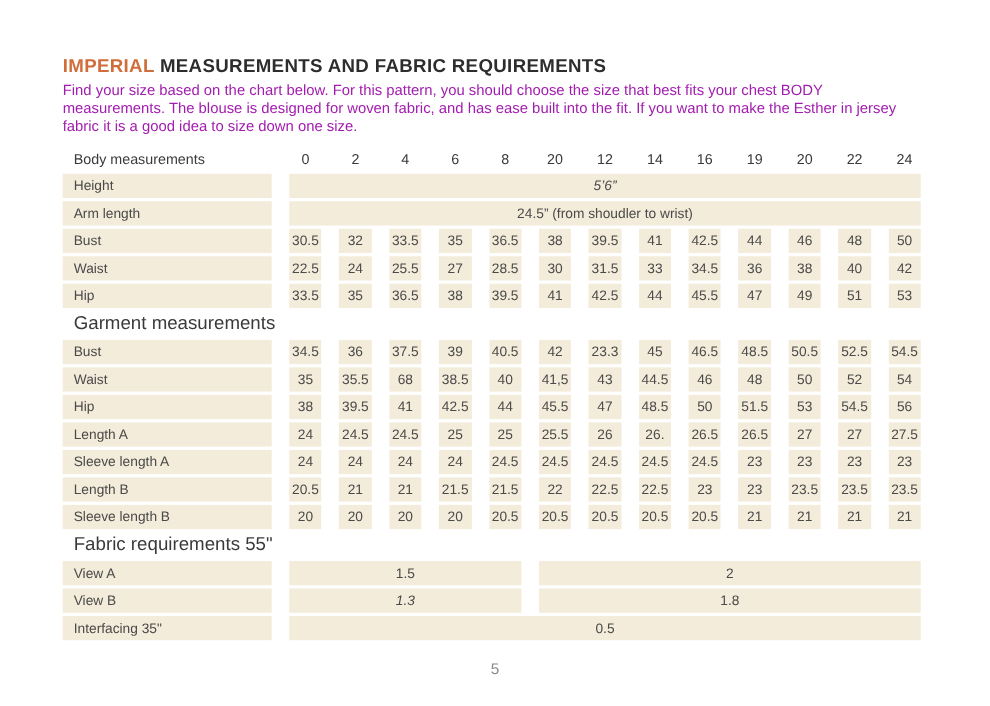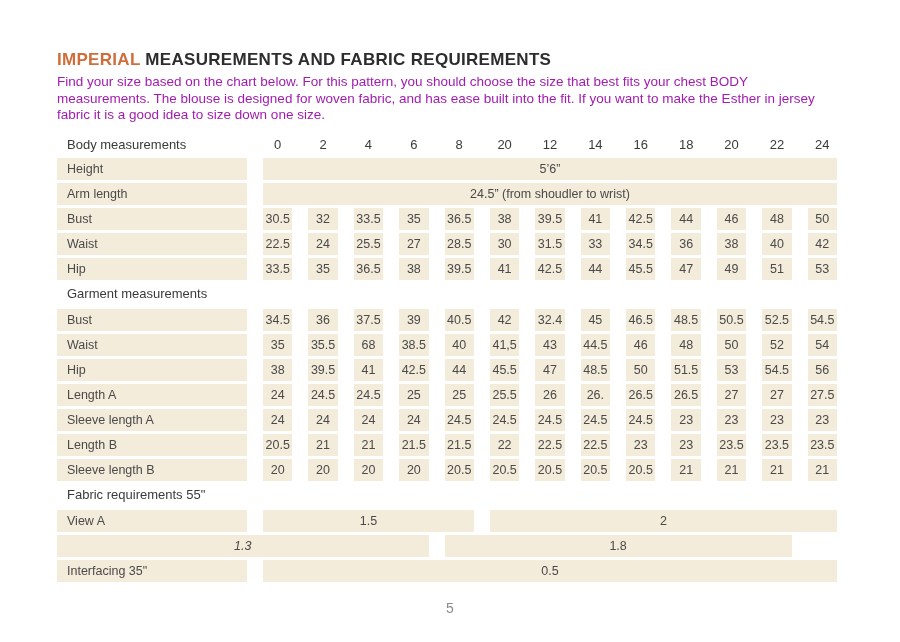--- a/index.html
+++ b/index.html
@@ -48,21 +48,21 @@
     color: #4a4a4a;
     overflow: hidden;
     white-space: nowrap;
   }
   .label-cell { text-align: left; padding-left: 10px; }
   .value-cell, .size-cell { text-align: center; }
   .beige { background: #f4ecda; }
   .header-row { margin-bottom: 2px; }
   .header-row .tcell { color: #3a3a3a; font-size: 13px; }
   .section-row { margin-top: 3px; margin-bottom: 4px; }
-  .section-row .tcell { grid-column: 1 / -1; font-size: 13px; color: #3a3a3a; }
+  .section-row .tcell { grid-column: 1 / -1; font-size: 17px; color: #3a3a3a; }
   .page-number {
     position: absolute;
     left: 0;
     top: 600px;
     width: 900px;
     text-align: center;
     font-size: 14px;
     color: #8a8a8a;
   }
 </style>
@@ -78,28 +78,28 @@
           <div class="tcell label-cell">Body measurements</div>
           <div class="tcell size-cell">0</div>
           <div class="tcell size-cell">2</div>
           <div class="tcell size-cell">4</div>
           <div class="tcell size-cell">6</div>
           <div class="tcell size-cell">8</div>
           <div class="tcell size-cell">20</div>
           <div class="tcell size-cell">12</div>
           <div class="tcell size-cell">14</div>
           <div class="tcell size-cell">16</div>
-          <div class="tcell size-cell">18</div>
+          <div class="tcell size-cell">19</div>
           <div class="tcell size-cell">20</div>
           <div class="tcell size-cell">22</div>
           <div class="tcell size-cell">24</div>
         </div>
         <div class="trow data-row">
           <div class="tcell label-cell beige">Height</div>
-          <div class="tcell value-cell beige" style="grid-column: span 13;">5’6”</div>
+          <div class="tcell value-cell beige" style="grid-column: span 13; font-style: italic;">5’6”</div>
         </div>
         <div class="trow data-row">
           <div class="tcell label-cell beige">Arm length</div>
           <div class="tcell value-cell beige" style="grid-column: span 13;">24.5” (from shoudler to wrist)</div>
         </div>
         <div class="trow data-row">
           <div class="tcell label-cell beige">Bust</div>
           <div class="tcell value-cell beige">30.5</div>
           <div class="tcell value-cell beige">32</div>
           <div class="tcell value-cell beige">33.5</div>
@@ -150,21 +150,21 @@
           <div class="tcell label-cell">Garment measurements</div>
         </div>
         <div class="trow data-row">
           <div class="tcell label-cell beige">Bust</div>
           <div class="tcell value-cell beige">34.5</div>
           <div class="tcell value-cell beige">36</div>
           <div class="tcell value-cell beige">37.5</div>
           <div class="tcell value-cell beige">39</div>
           <div class="tcell value-cell beige">40.5</div>
           <div class="tcell value-cell beige">42</div>
-          <div class="tcell value-cell beige">32.4</div>
+          <div class="tcell value-cell beige">23.3</div>
           <div class="tcell value-cell beige">45</div>
           <div class="tcell value-cell beige">46.5</div>
           <div class="tcell value-cell beige">48.5</div>
           <div class="tcell value-cell beige">50.5</div>
           <div class="tcell value-cell beige">52.5</div>
           <div class="tcell value-cell beige">54.5</div>
         </div>
         <div class="trow data-row">
           <div class="tcell label-cell beige">Waist</div>
           <div class="tcell value-cell beige">35</div>
@@ -263,20 +263,21 @@
         </div>
         <div class="trow section-row">
           <div class="tcell label-cell">Fabric requirements 55"</div>
         </div>
         <div class="trow data-row">
           <div class="tcell label-cell beige">View A</div>
           <div class="tcell value-cell beige" style="grid-column: span 5;">1.5</div>
           <div class="tcell value-cell beige" style="grid-column: span 8;">2</div>
         </div>
         <div class="trow data-row">
+          <div class="tcell label-cell beige">View B</div>
           <div class="tcell value-cell beige" style="grid-column: span 5; font-style: italic;">1.3</div>
           <div class="tcell value-cell beige" style="grid-column: span 8;">1.8</div>
         </div>
         <div class="trow data-row">
           <div class="tcell label-cell beige">Interfacing 35"</div>
           <div class="tcell value-cell beige" style="grid-column: span 13;">0.5</div>
         </div>
       </div>
   </div>
   <div class="page-number">5</div>

